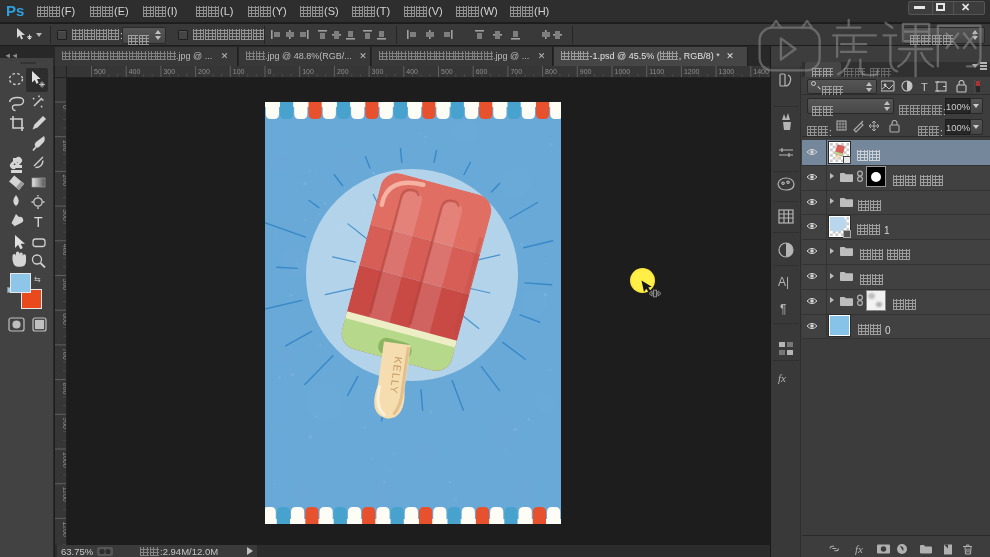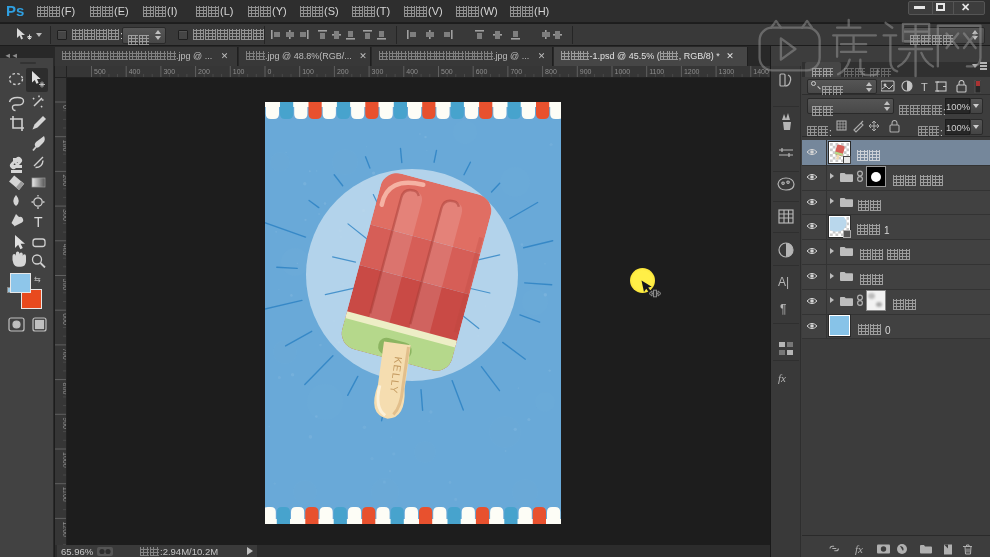--- a/index.html
+++ b/index.html
@@ -548,27 +548,27 @@
       <path d="M210.9 422 L224.1 422 L224.1 410 Q224.1 405 219.1 405 L215.9 405 Q210.9 405 210.9 410 Z" fill="#e8512e"></path>
       <path d="M225.1 422 L238.3 422 L238.3 410 Q238.3 405 233.3 405 L230.1 405 Q225.1 405 225.1 410 Z" fill="#fdfdf6"></path>
       <path d="M239.3 422 L252.5 422 L252.5 410 Q252.5 405 247.5 405 L244.3 405 Q239.3 405 239.3 410 Z" fill="#47a3cd"></path>
       <path d="M253.6 422 L266.8 422 L266.8 410 Q266.8 405 261.8 405 L258.6 405 Q253.6 405 253.6 410 Z" fill="#fdfdf6"></path>
       <path d="M267.8 422 L281.0 422 L281.0 410 Q281.0 405 276.0 405 L272.8 405 Q267.8 405 267.8 410 Z" fill="#e8512e"></path>
       <path d="M282.0 422 L295.2 422 L295.2 410 Q295.2 405 290.2 405 L287.0 405 Q282.0 405 282.0 410 Z" fill="#fdfdf6"></path>
       <path d="M296.2 422 L309.4 422 L309.4 410 Q309.4 405 304.4 405 L301.2 405 Q296.2 405 296.2 410 Z" fill="#47a3cd"></path>
     </svg>
 <div class="abs" style="left:55px;top:545px;width:715px;height:12px;background:#2c2c2c"></div>
 <div class="abs" style="left:57px;top:545px;width:200px;height:12px;background:#3a3a3a"></div>
-<div class="abs" style="left:61px;top:546px;color:#c9c9c9;font-size:9.5px">65.96%</div>
+<div class="abs" style="left:61px;top:546px;color:#c9c9c9;font-size:9.5px">63.75%</div>
 <svg class="abs" style="left:97px;top:547px" width="16" height="9" viewBox="0 0 16 9">
 <rect x="0" y="0" width="16" height="9" rx="2" fill="#555"></rect>
       <circle cx="5" cy="4.5" r="2.6" fill="#2c2c2c"></circle>
       <circle cx="11" cy="4.5" r="2.6" fill="#2c2c2c"></circle>
 </svg>
-<div class="abs" style="left:140px;top:546px;color:#c5c5c5;font-size:9.5px"><i class="k" style="width:9px;height:9px;margin-right:1.0px;vertical-align:-1px;opacity:0.55"></i><i class="k" style="width:9px;height:9px;margin-right:1.0px;vertical-align:-1px;opacity:0.55"></i><span>:2.94M/10.2M</span></div>
+<div class="abs" style="left:140px;top:546px;color:#c5c5c5;font-size:9.5px"><i class="k" style="width:9px;height:9px;margin-right:1.0px;vertical-align:-1px;opacity:0.55"></i><i class="k" style="width:9px;height:9px;margin-right:1.0px;vertical-align:-1px;opacity:0.55"></i><span>:2.94M/12.0M</span></div>
 <div class="abs" style="left:247px;top:546.5px;width:0;height:0;border-top:4.5px solid transparent;border-bottom:4.5px solid transparent;border-left:6px solid #c0c0c0"></div>
 <div class="abs" style="left:770px;top:46px;width:220px;height:511px;background:#3d3d3d"></div>
 <div class="sep" style="left:770px;top:46px;height:511px;background:#1a1a1a"></div>
 <div class="abs" style="left:771px;top:66px;width:30px;height:491px;background:#393939;border-right:1px solid #2e2e2e"></div>
 <svg class="abs" style="left:774px;top:70px" width="24" height="320" viewBox="0 0 24 320" fill="none" stroke="#b5b5b5" stroke-width="1.2">
 <rect x="6" y="4" width="5" height="12" rx="1"></rect>
       <path d="M14 5 q4 2 2 7 q-1 4 -5 4"></path>
 <path d="M8 50 l2 -6 l2 5 l2 -6 l2 7 M9 52 h8 l-1 8 h-6 Z" fill="#b5b5b5" stroke="none"></path>
 <path d="M5 80 h14 M5 85 h14 M8 78 v4 M15 83 v4" stroke="#b5b5b5"></path>
 <path d="M12 108 q7 0 8 6 q0 6 -8 6 q-7 0 -8 -6 q1 -6 8 -6 Z M9 112 a1.2 1.2 0 1 0 .1 0 M14 111 a1.2 1.2 0 1 0 .1 0"></path>

